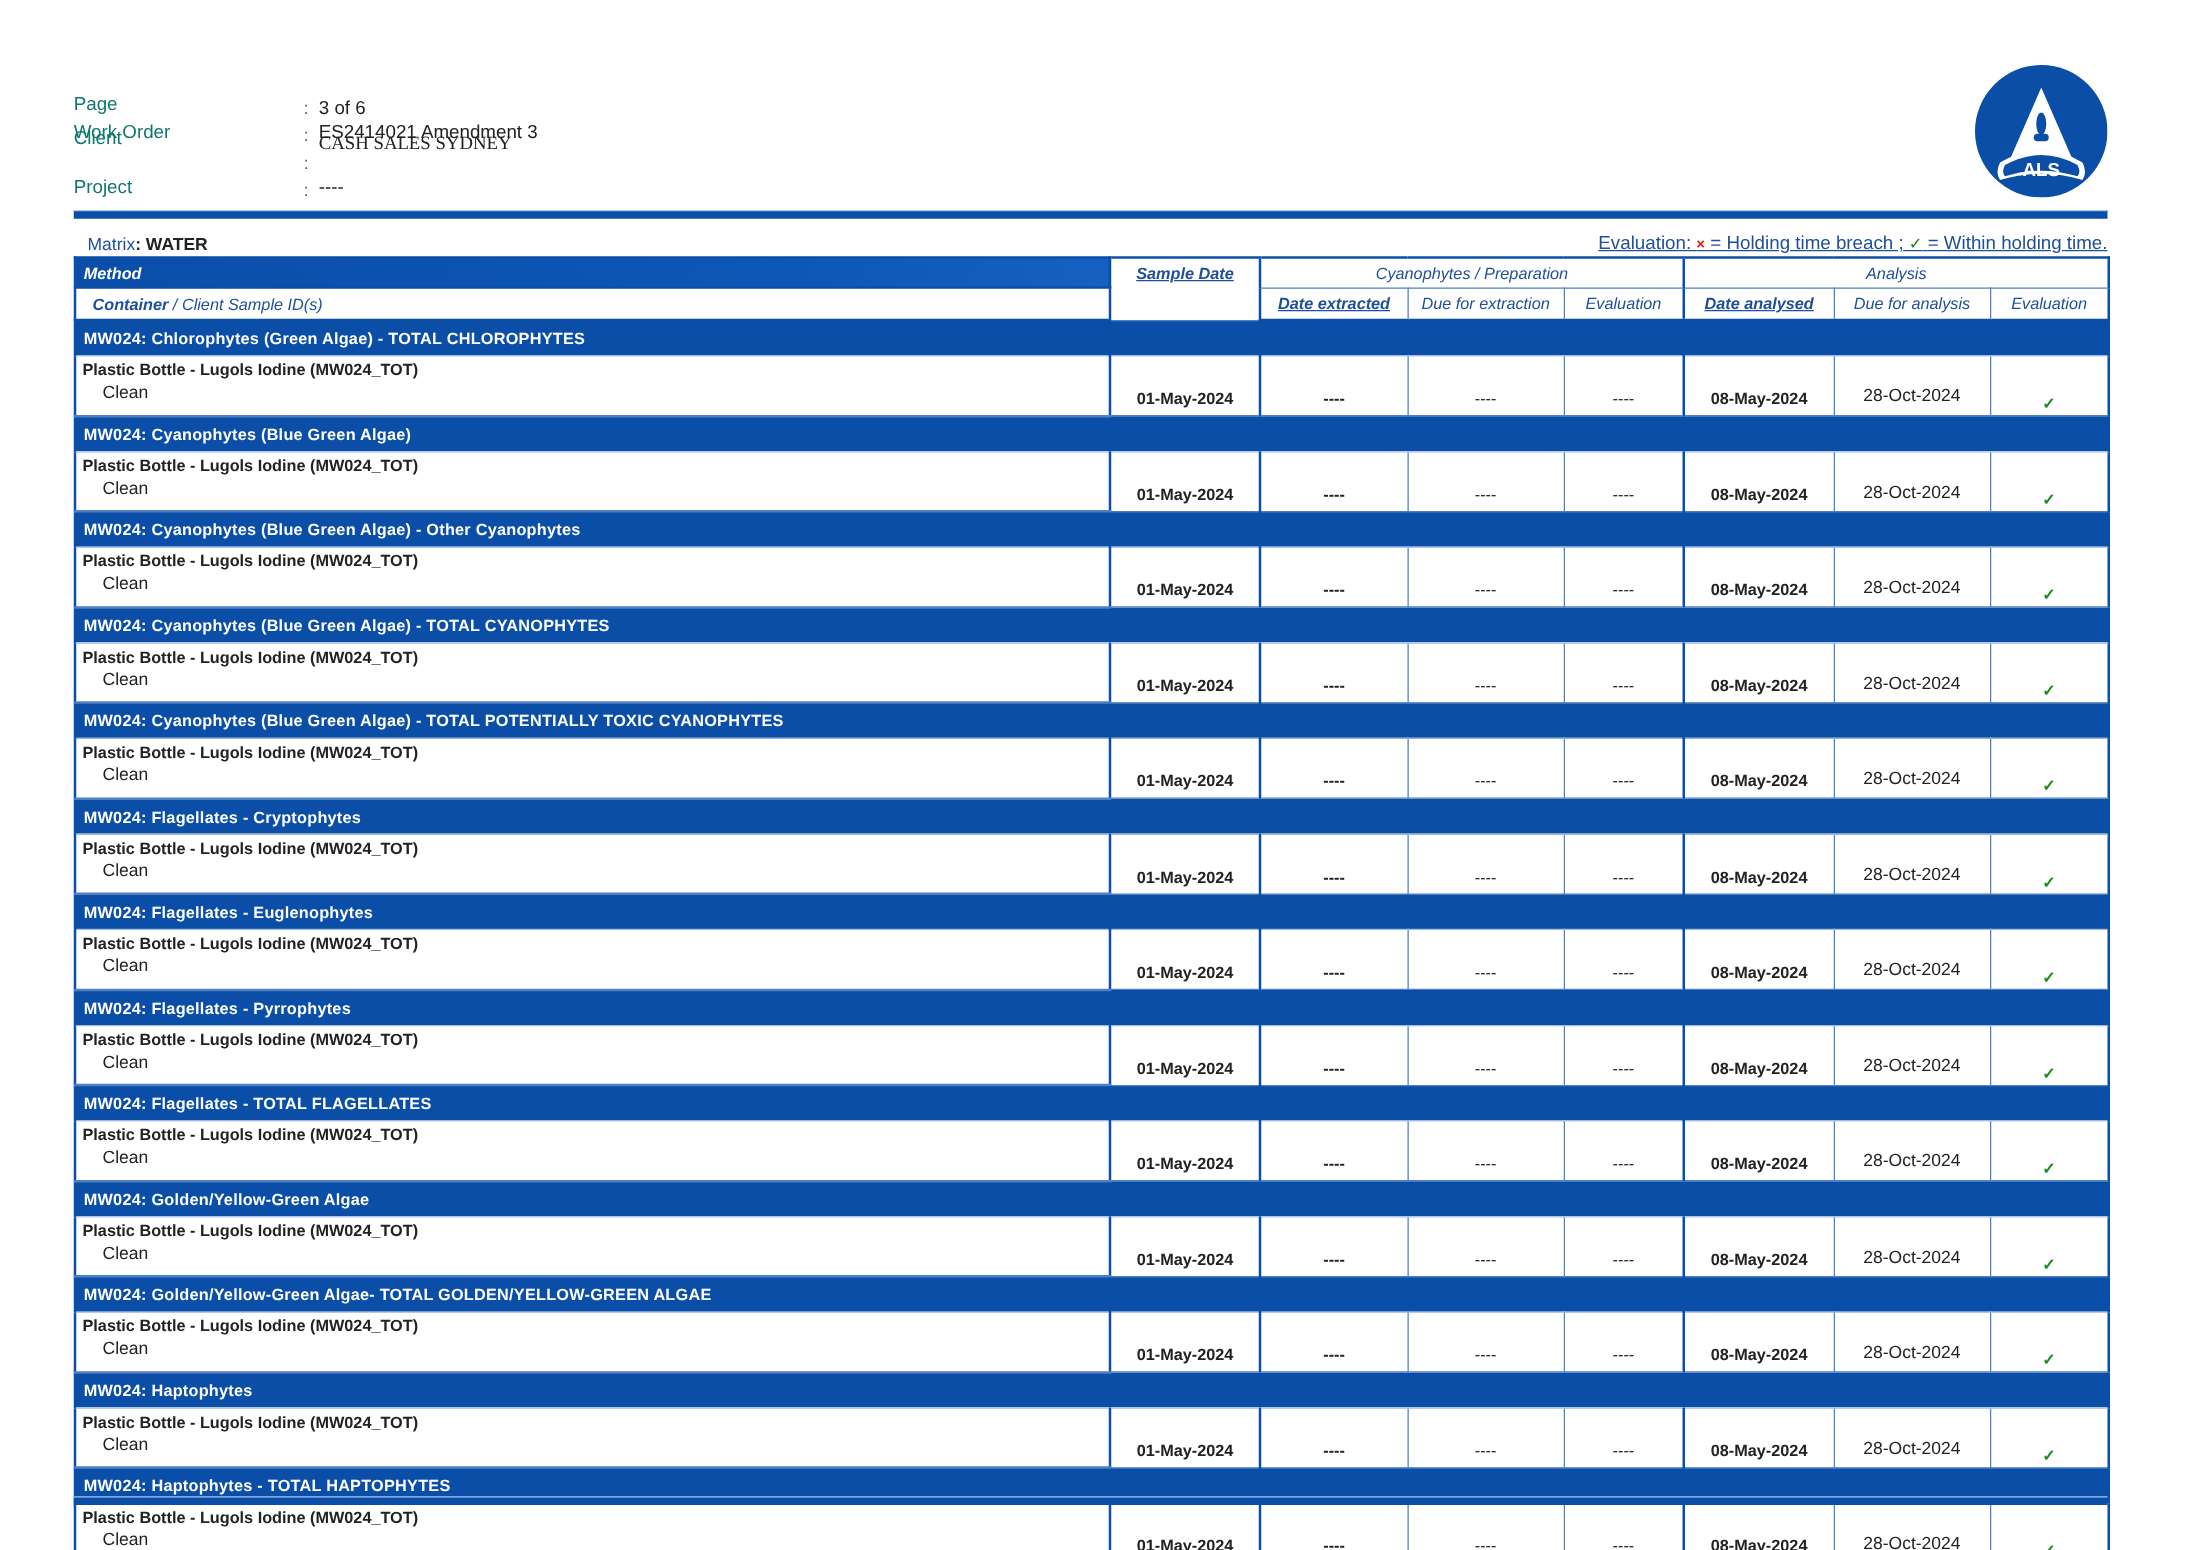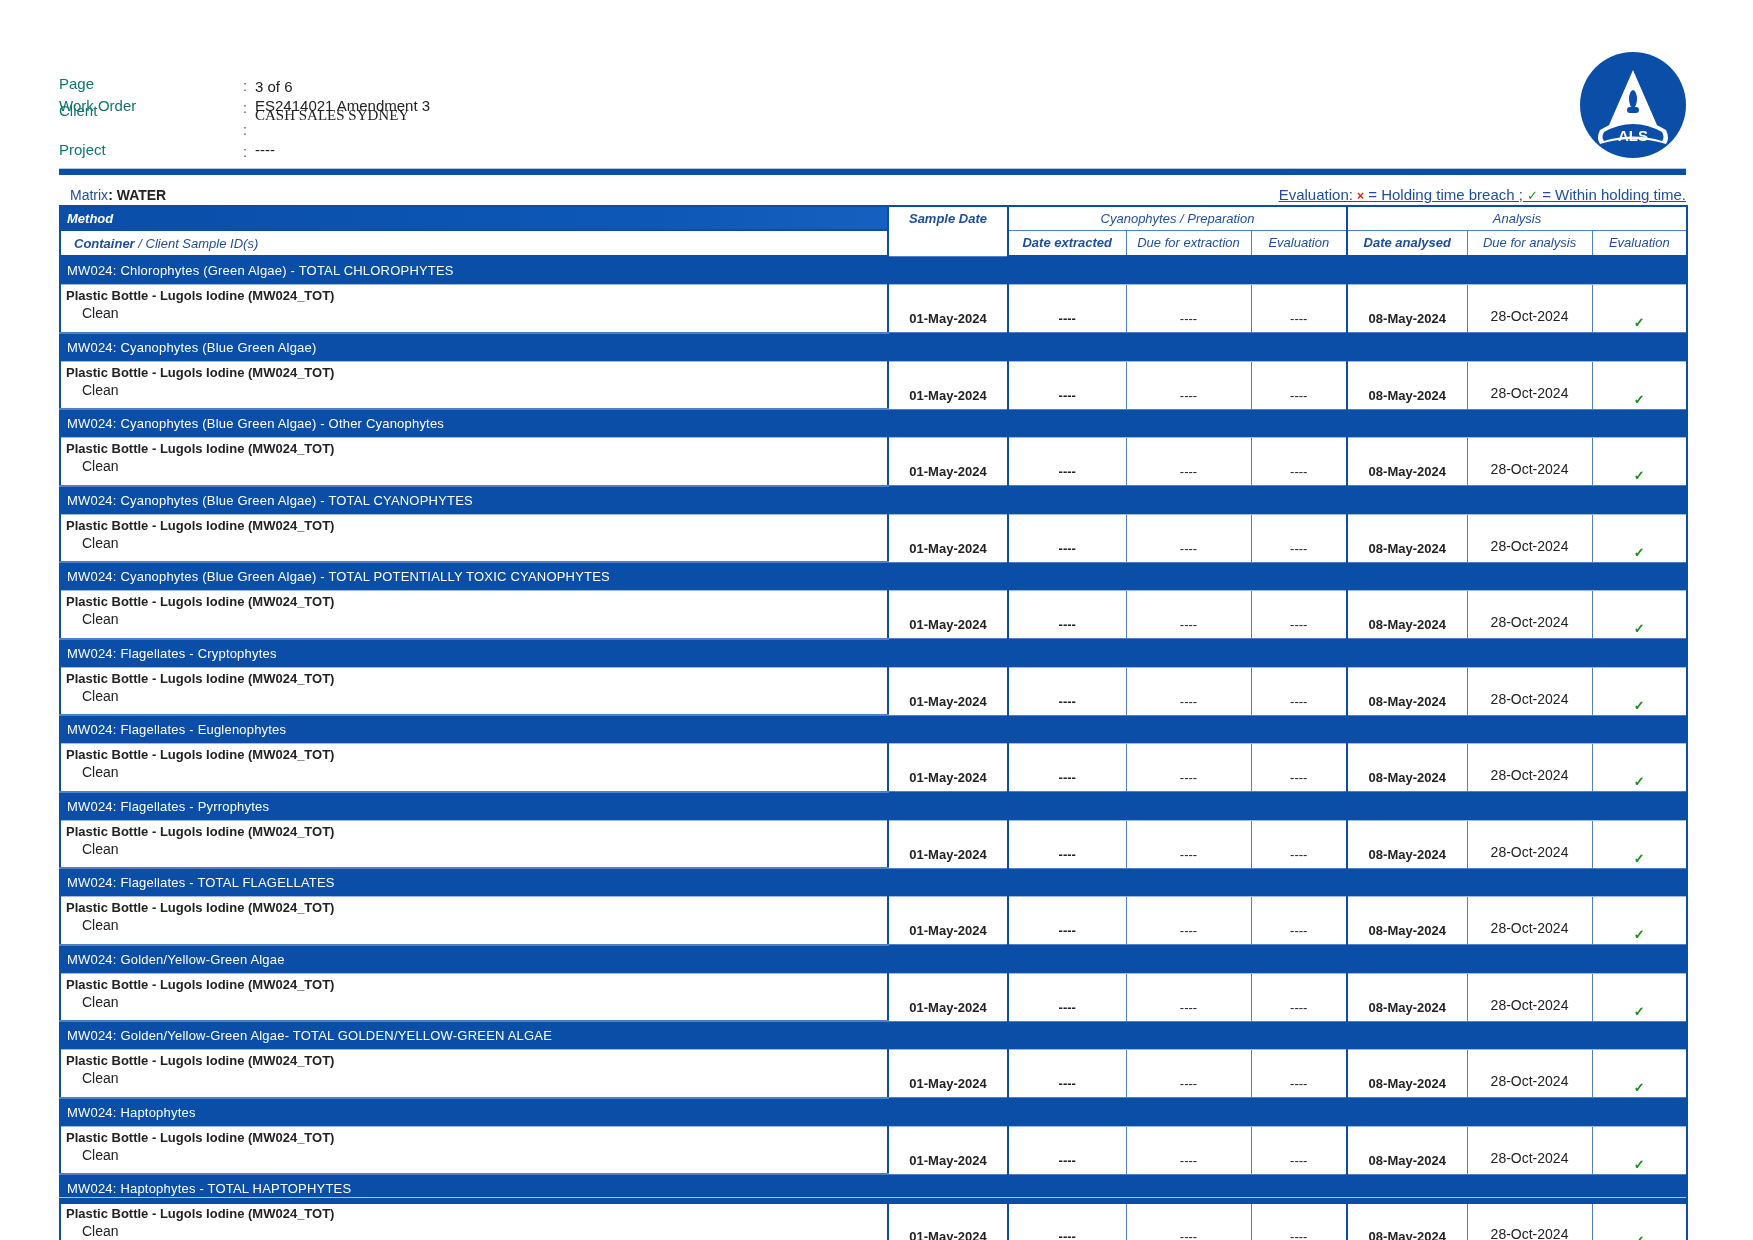--- a/index.html
+++ b/index.html
@@ -16,27 +16,27 @@
   .legend .ok { color:#1e8c1e; font-size:13px; }
 
   table.t { position:absolute; left:59px; top:205px; width:1627px; border-collapse:collapse; table-layout:fixed; }
   table.t td { padding:0; font-size:13px; }
   .h1 td { height:22px; }
   .h2 td { height:24px; }
   .hdr-method { background:linear-gradient(90deg,#0a4ea8,#0d57b6 70%,#1560c0); color:#fff; font-weight:bold; font-style:italic; padding-left:6px !important; border:2px solid #0a4ea8; }
   .hdr-container { background:#fff; color:#1f4e9a; font-style:italic; padding-left:13px !important; border-left:2px solid #0a4ea8; border-bottom:2px solid #0a4ea8; }
   .hdr-container b { font-weight:bold; }
   .hdr-cell { background:#fff; color:#1f4e9a; font-style:italic; text-align:center; border:1px solid #4f7fc4; font-size:12.5px; }
-  .hdr-cell.bold { font-weight:bold; }
+  .hdr-cell.bold { font-weight:bold;text-decoration:underline; }
   .thick-l { border-left:2px solid #0a4ea8 !important; }
   .thick-r { border-right:2px solid #0a4ea8 !important; }
   .thick-t { border-top:2px solid #0a4ea8 !important; }
   .thick-b { border-bottom:2px solid #0a4ea8 !important; }
 
-  .grp td { height:27px; background:#0a4ea8; color:#fff; font-weight:normal; font-size:13.5px; padding-left:6px !important; border-left:2px solid #0a4ea8; border-right:2px solid #0a4ea8; border-bottom:1px solid #9dbbe6; letter-spacing:0.2px; }
+  .grp td { height:27px; background:#0a4ea8; color:#fff; font-weight:bold; font-size:13.5px; padding-left:6px !important; border-left:2px solid #0a4ea8; border-right:2px solid #0a4ea8; border-bottom:1px solid #9dbbe6; letter-spacing:0.2px; }
   .data td { height:39px; background:#fff; border:1px solid #4f7fc4; vertical-align:bottom; }
   .data td.first { border-left:2px solid #0a4ea8; border-right:2px solid #0a4ea8; vertical-align:top; padding-left:5px !important; border-bottom:2px solid #4f7fc4; }
   .container-name { display:block; font-weight:bold; color:#222; font-size:13px; margin-top:3px; }
   .sample-id { display:block; color:#222; font-size:14px; padding-left:16px; margin-top:2px; }
   .cell-c { text-align:center; padding-bottom:6px !important; color:#222; }
   .cell-c.b { font-weight:bold; }
   .cell-c.plain { font-size:14px; padding-bottom:8px !important; }
   .check { color:#1e8c1e; font-size:20px; font-weight:bold; text-align:center; padding-bottom:2px !important; }
   .last-row td { border-bottom:3px solid #0a4ea8 !important; }
 </style>

